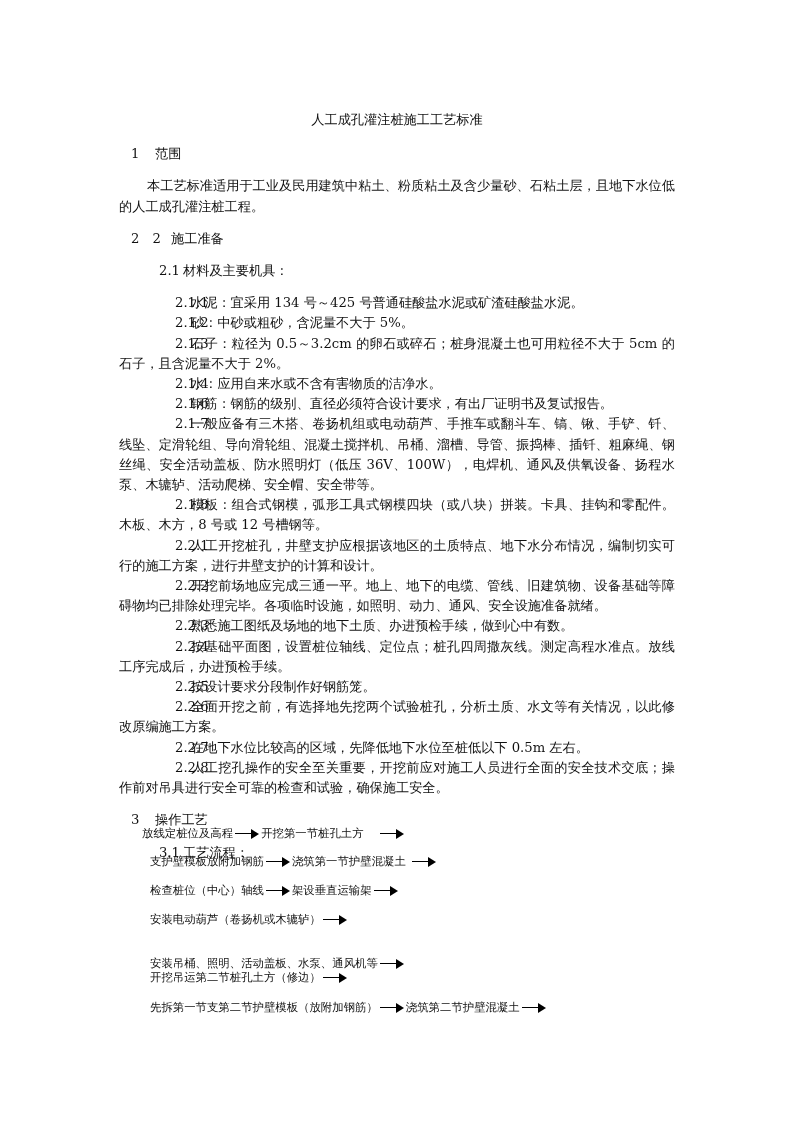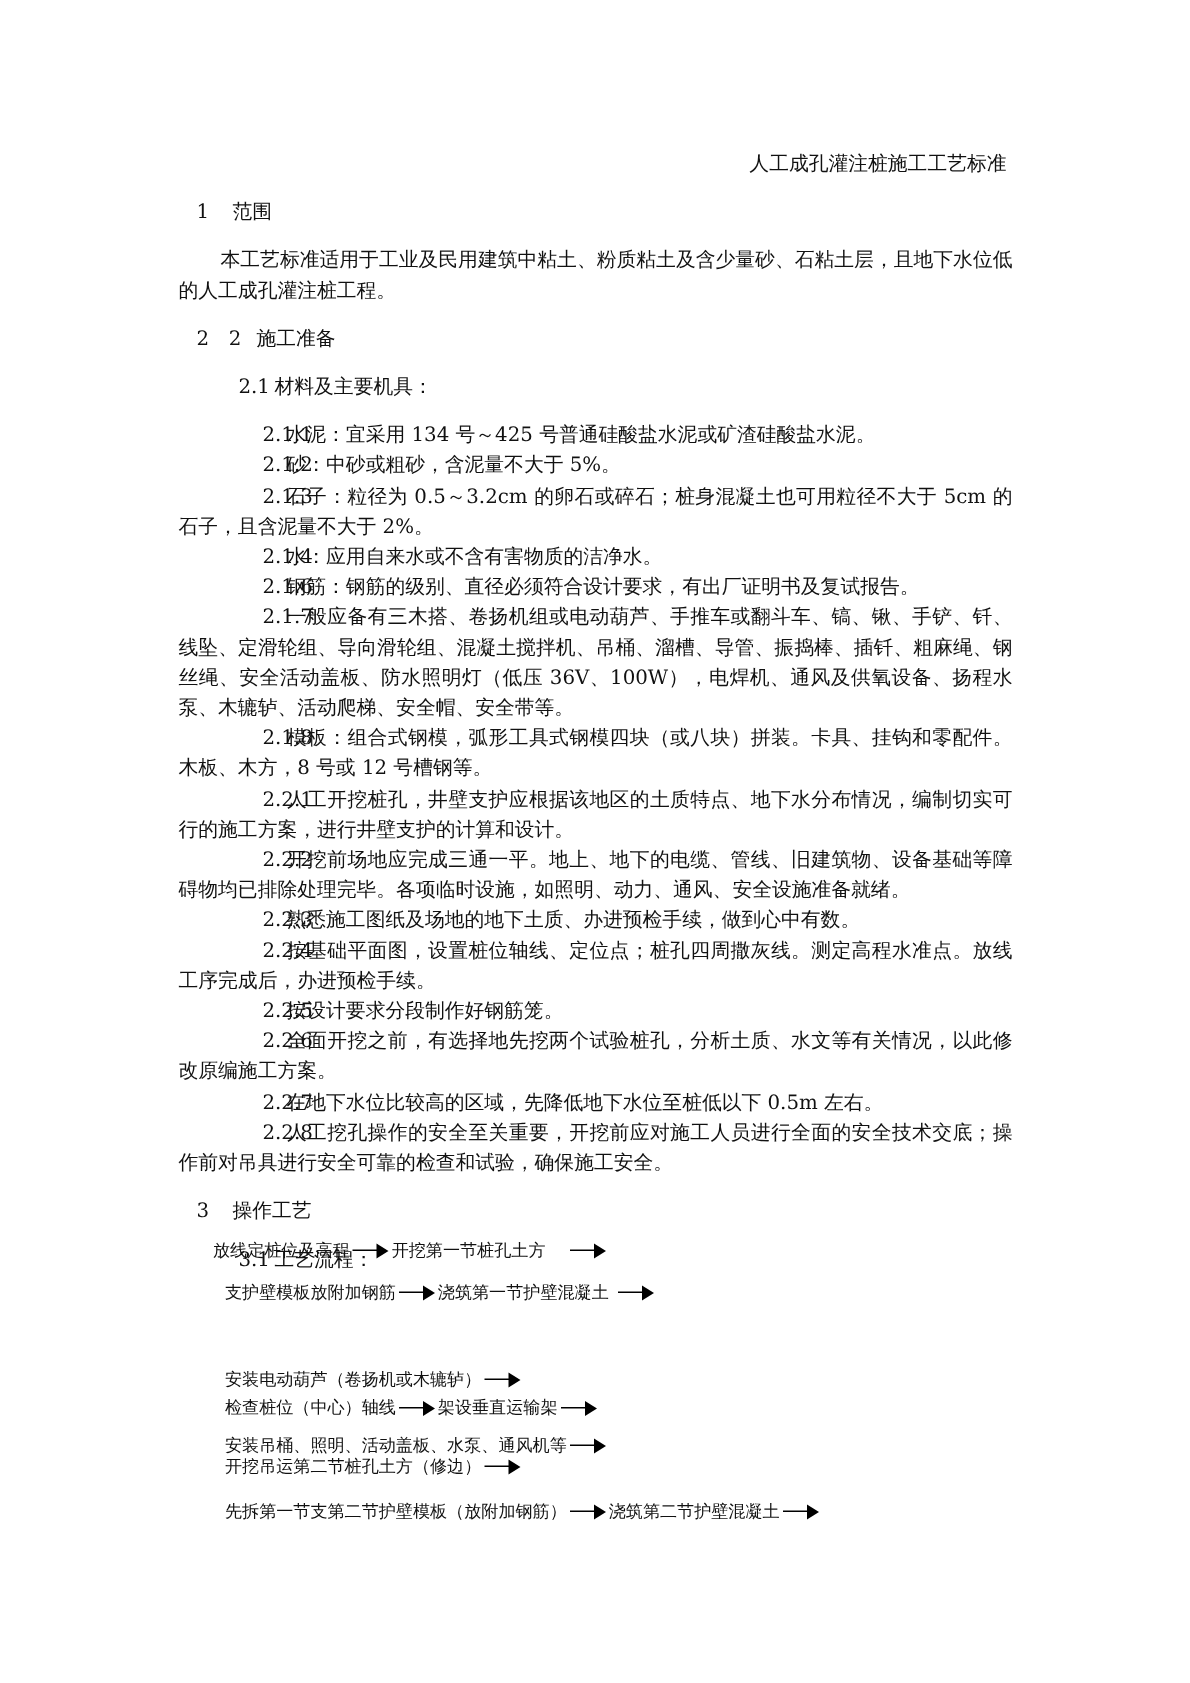--- a/index.html
+++ b/index.html
@@ -1,19 +1,19 @@
 <!DOCTYPE html>
 <html><head>
   <meta charset="utf-8">
   <style>
     html, body { margin: 0; padding: 0; background: #ffffff; }
     body { width: 793px; height: 1122px; position: relative; overflow: hidden;
            font-family: "DejaVu Serif", "Liberation Serif", serif; color: #111; }
     .page { position: absolute; left: 119px; top: 96px; width: 556px; font-size: 13.2px; line-height: 20.2px; }
-    .title { text-align: right; margin: 4px; font-weight: normal; font-size: 13.2px; line-height: 20.2px; }
+    .title { text-align: center; margin: 14px; font-weight: normal; font-size: 13.2px; line-height: 20.2px; }
     .line { margin: 12px; white-space: nowrap; }
     .para { margin: 0; text-align: justify; text-align-last: left; }
     .ind1 { padding-left: 28px; }
     .ind2 { text-indent: 28px; }
     .num { display: inline-block; }
     .n1 { width: 24px; }
     .n3 { width: 44px; }
     .flow { position: absolute; left: 0; font-size: 11.4px; line-height: 14px; white-space: nowrap;
             font-family: "DejaVu Sans", "Liberation Sans", sans-serif; }
     .arrow { display: inline-block; position: relative; width: 24px; height: 10px; vertical-align: middle; margin: 0 2px; }
@@ -69,21 +69,21 @@
   </p>
 </div>
 
 <div style="position:absolute; left:142px; top:826px; width:540px; height:200px;">
   <div class="flow" style="top:0px; left:0px;">
     <span>放线定桩位及高程</span><span class="arrow"></span><span>开挖第一节桩孔土方</span><span class="arrow" style="margin-left:16px"></span>
   </div>
   <div class="flow" style="top:28px; left:8px;">
     <span>支护壁模板放附加钢筋</span><span class="arrow"></span><span>浇筑第一节护壁混凝土</span><span class="arrow" style="margin-left:6px"></span>
   </div>
-  <div class="flow" style="top:57px; left:8px;margin-top:48px;">
+  <div class="flow" style="top:57px; left:8px;">
     <span>检查桩位（中心）轴线</span><span class="arrow"></span><span>架设垂直运输架</span><span class="arrow"></span>
   </div>
   <div class="flow" style="top:86px; left:8px;">
     <span>安装电动葫芦（卷扬机或木辘轳）</span><span class="arrow"></span>
   </div>
   <div class="flow" style="top:130px; left:8px;">
     <span>安装吊桶、照明、活动盖板、水泵、通风机等</span><span class="arrow"></span>
   </div>
   <div class="flow" style="top:144px; left:8px;">
     <span>开挖吊运第二节桩孔土方（修边）</span><span class="arrow"></span>

